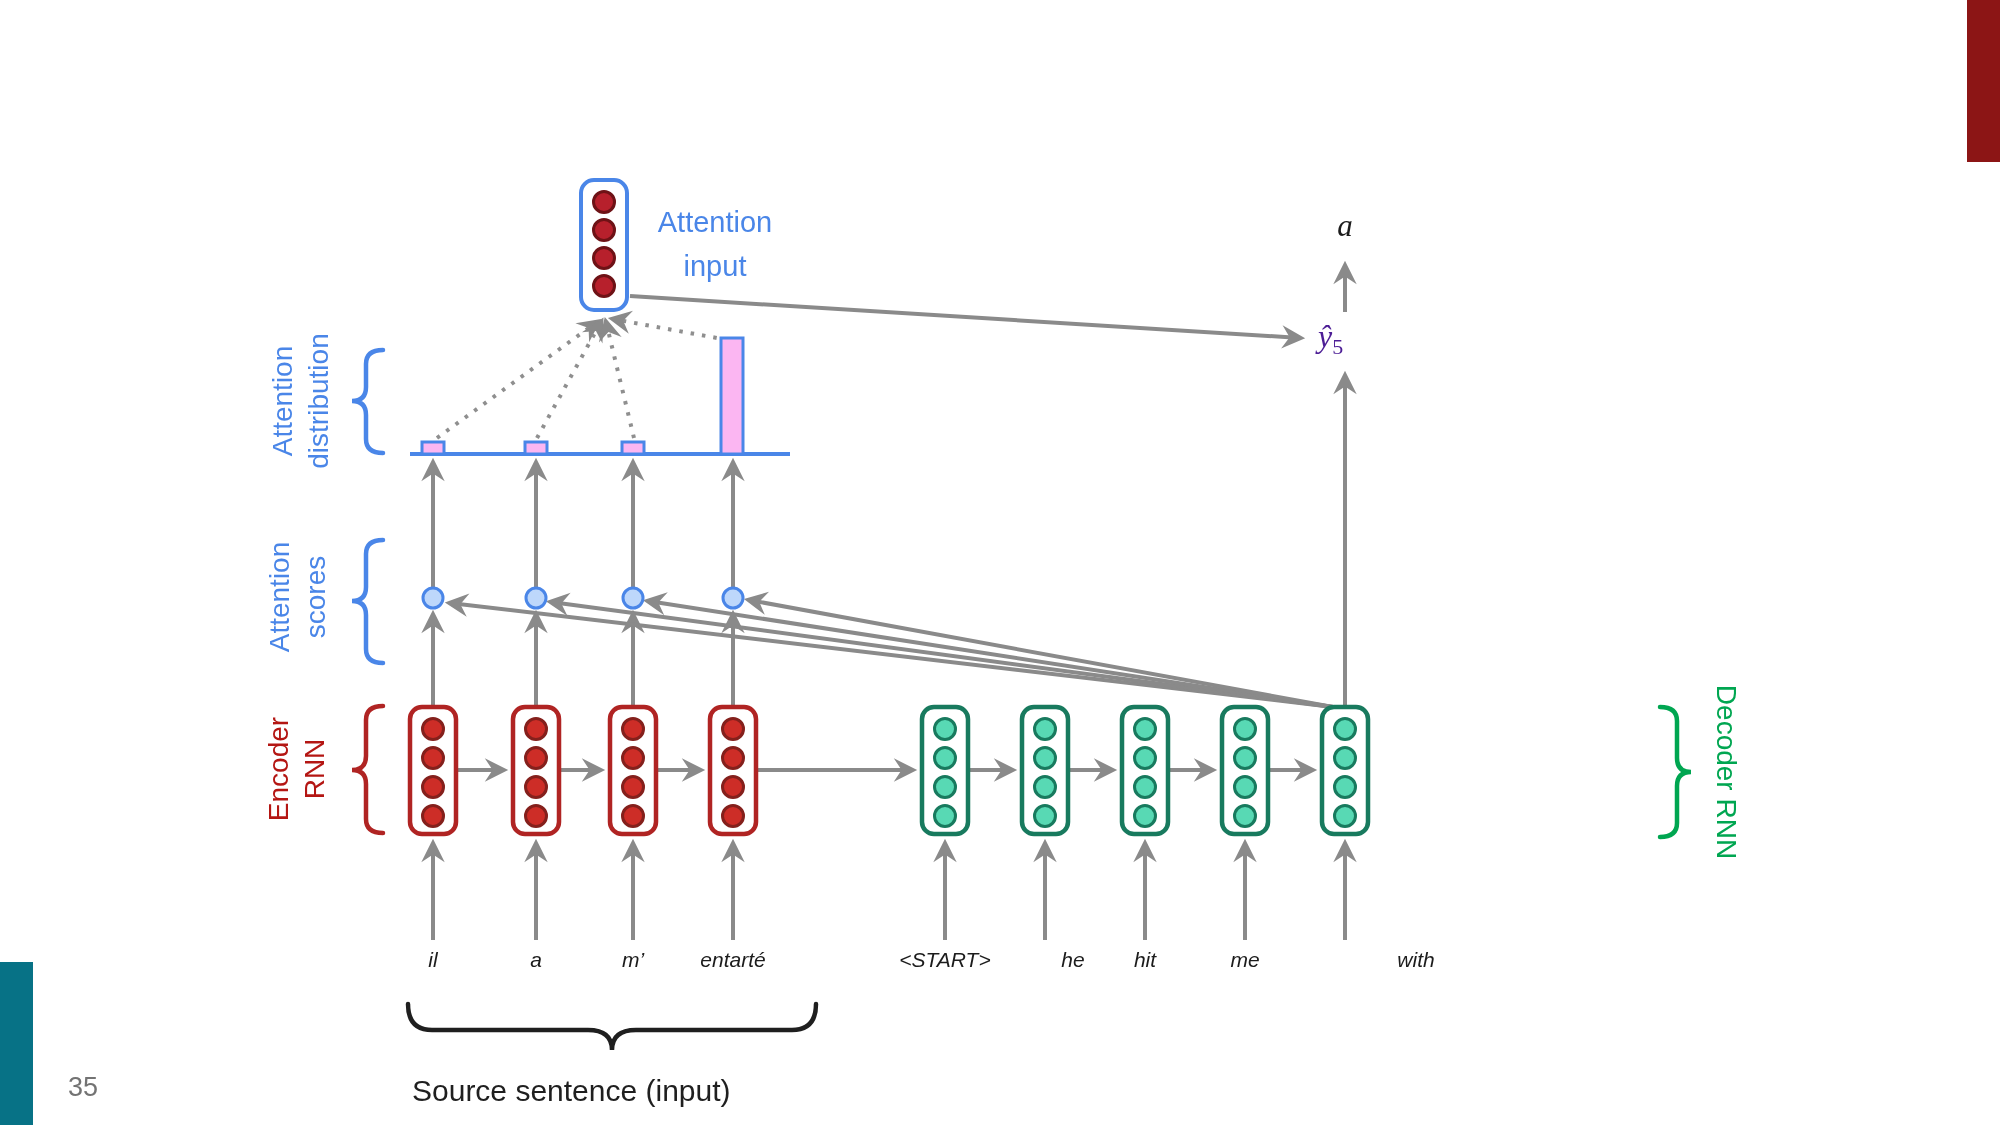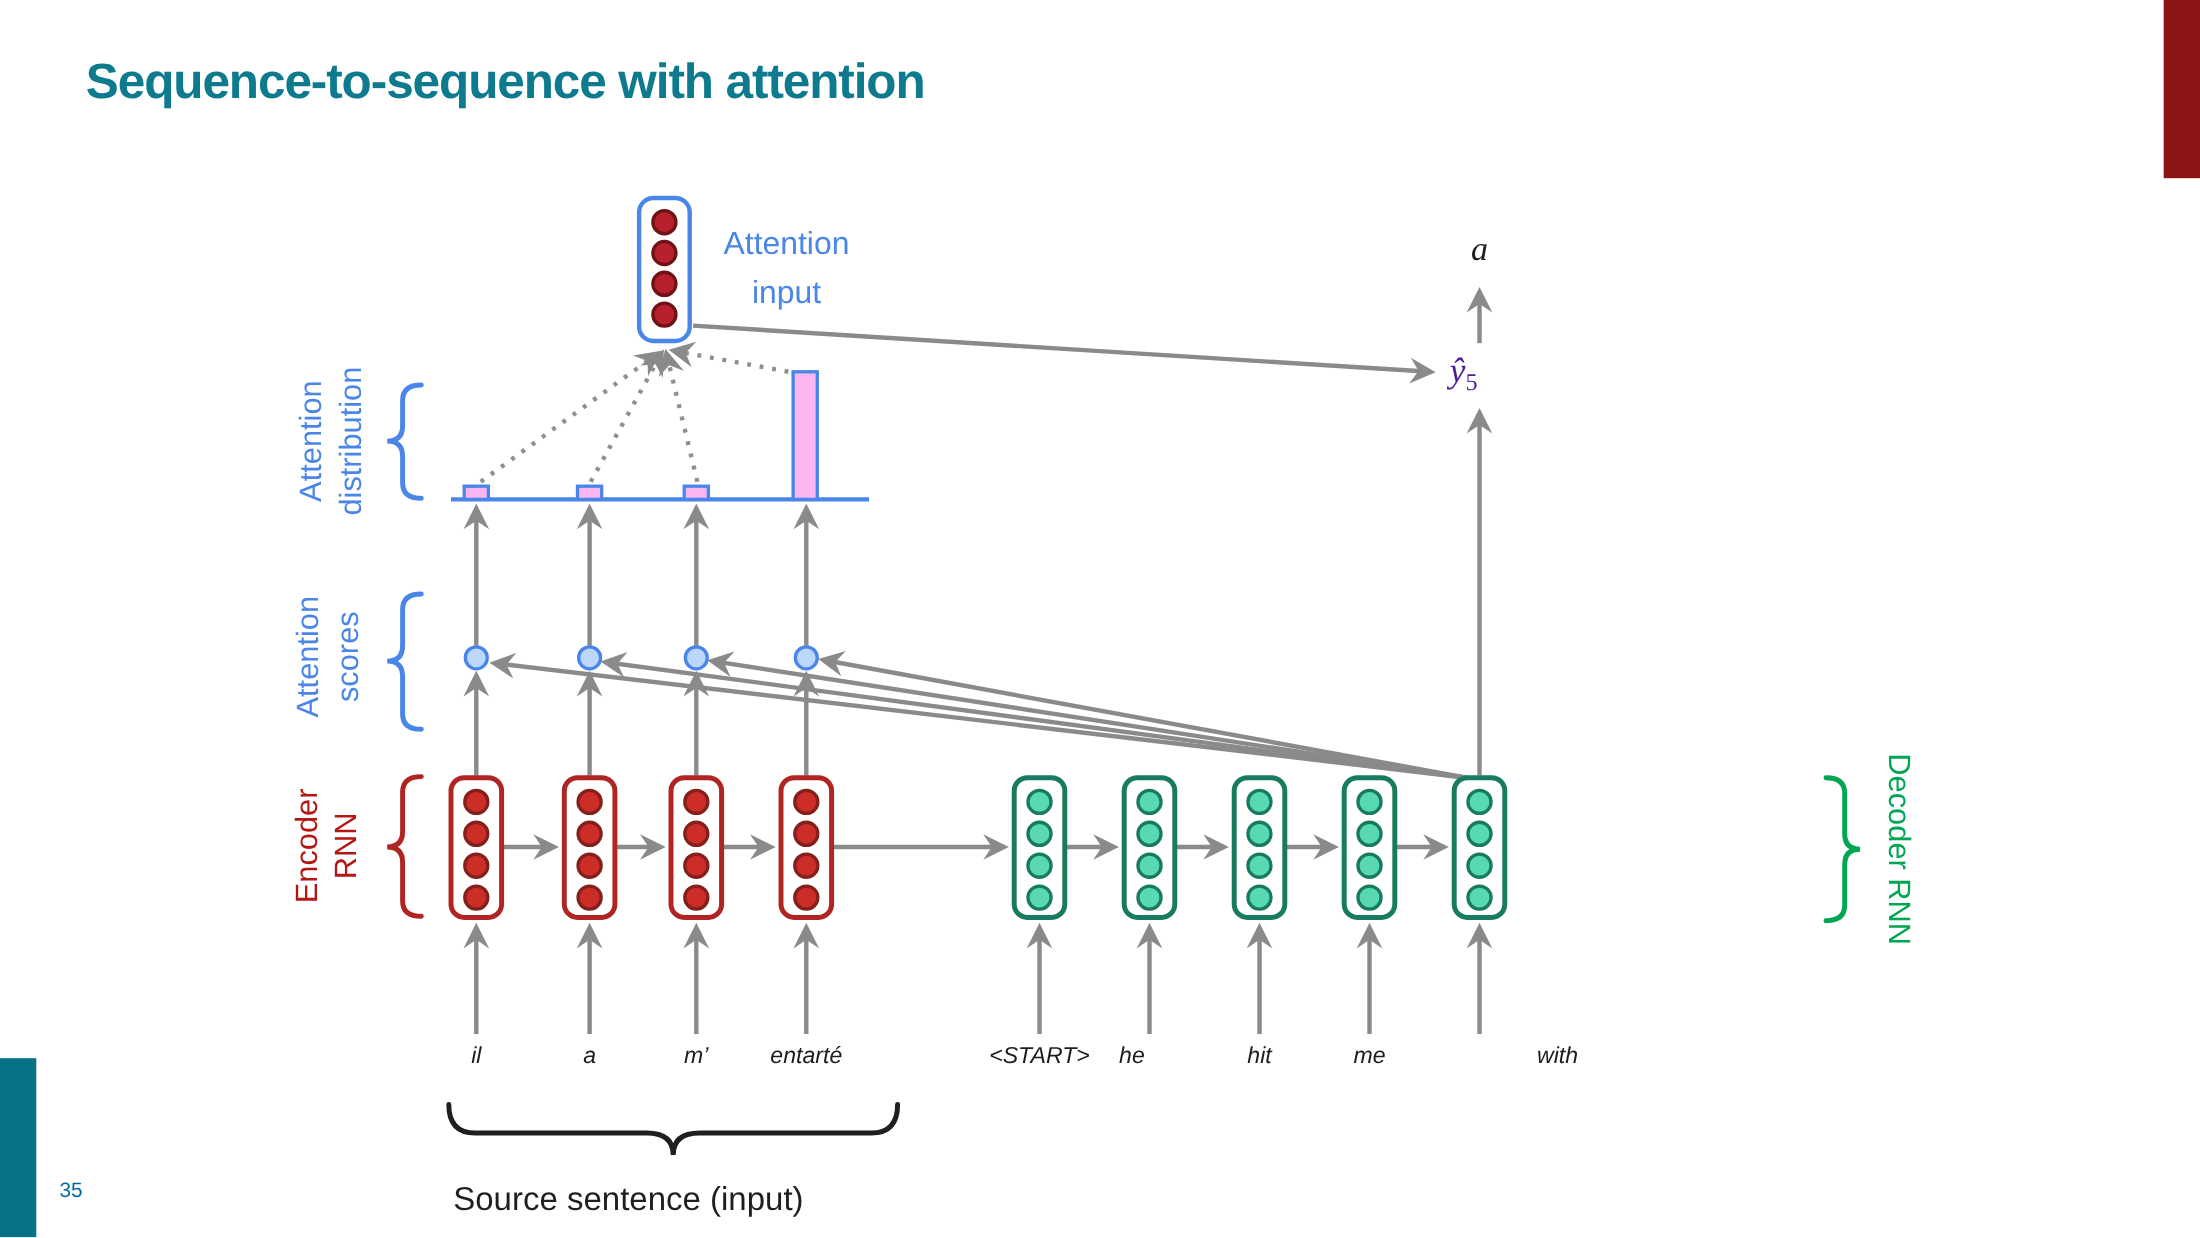--- a/index.html
+++ b/index.html
@@ -2,21 +2,21 @@
 <html><head>
 <meta charset="utf-8">
 <style>
   html,body{margin:0;padding:0;background:#ffffff;}
   #slide{position:relative;width:2000px;height:1125px;background:#ffffff;overflow:hidden;
          font-family:"Liberation Sans", sans-serif;}
   .abs{position:absolute;}
   #title{left:78px;top:48px;font-size:45px;font-weight:700;color:#0e7a8e;letter-spacing:-1px;}
   #accent-tr{right:0;top:0;width:33px;height:162px;background:#8c1515;}
   #accent-bl{left:0;top:962px;width:33px;height:163px;background:#077286;}
-  #pagenum{left:54px;top:1072px;font-size:19px;color:#0369a1;}
+  #pagenum{left:68px;top:1072px;font-size:27px;color:#737373;}
   svg{position:absolute;left:0;top:0;}
   .rot-label{transform:rotate(-90deg);text-align:center;font-size:28px;line-height:36px;white-space:nowrap;}
   .rot-label-cw{transform:rotate(90deg);text-align:center;font-size:28px;line-height:36px;white-space:nowrap;}
   .blue{color:#4a86e8;}
   .dred{color:#b41613;}
   .green{color:#00a651;}
   .word{top:948px;width:160px;text-align:center;font-size:21px;font-style:italic;color:#1c1c1c;}
   #attn-out-label{left:635px;top:200px;width:160px;text-align:center;font-size:29px;line-height:44px;color:#4a86e8;}
   #src-label{left:412px;top:1074px;width:400px;font-size:30px;color:#1f1f1f;}
   #yhat{left:1318px;top:318px;width:60px;font-size:32px;font-style:italic;
@@ -26,21 +26,20 @@
          font-family:"Liberation Serif", serif;color:#1c1c1c;}
 </style>
 </head>
 <body>
 
 <div id="slide">
 
   <div class="abs" id="accent-tr"></div>
   <div class="abs" id="accent-bl"></div>
 
-  <div class="abs" id="title">Sequence-to-sequence with attention</div>
   <div class="abs" id="pagenum">35</div>
 
   <svg width="2000" height="1125" viewBox="0 0 2000 1125">
     <defs>
       <marker id="ar-gray" viewBox="0 0 10 10" refX="7.5" refY="5" markerWidth="6.5" markerHeight="6.5" orient="auto-start-reverse">
         <path d="M0.5,0.5 L9.5,5 L0.5,9.5 L3.5,5 z" fill="#8a8a8a"></path>
       </marker>
       <g id="cell-enc">
         <rect x="-23" y="0" width="46" height="127" rx="12" fill="#ffffff" stroke="#b02423" stroke-width="4.5"></rect>
         <circle cx="0" cy="22" r="10.5" fill="#cd2d27" stroke="#84201c" stroke-width="3"></circle>
@@ -183,21 +182,21 @@
     <div>Attention</div>
     <div>input</div>
   </div>
 
   <div class="abs word" style="left:353px;">il</div>
   <div class="abs word" style="left:456px;">a</div>
   <div class="abs word" style="left:553px;">m’</div>
   <div class="abs word" style="left:653px;">entarté</div>
 
   <div class="abs word" style="left:865px;">&lt;START&gt;</div>
-  <div class="abs word" style="left:949px;font-style:italic;">he</div>
+  <div class="abs word" style="left:993px;font-style:italic;">he</div>
   <div class="abs word" style="left:1065px;">hit</div>
   <div class="abs word" style="left:1165px;">me</div>
   <div class="abs word" style="left:1336px;">with</div>
 
   <div class="abs" id="src-label">Source sentence (input)</div>
 
   <div class="abs" id="yhat"><span>ŷ</span><sub>5</sub></div>
 
   <div class="abs" id="out-a">a</div>
 

